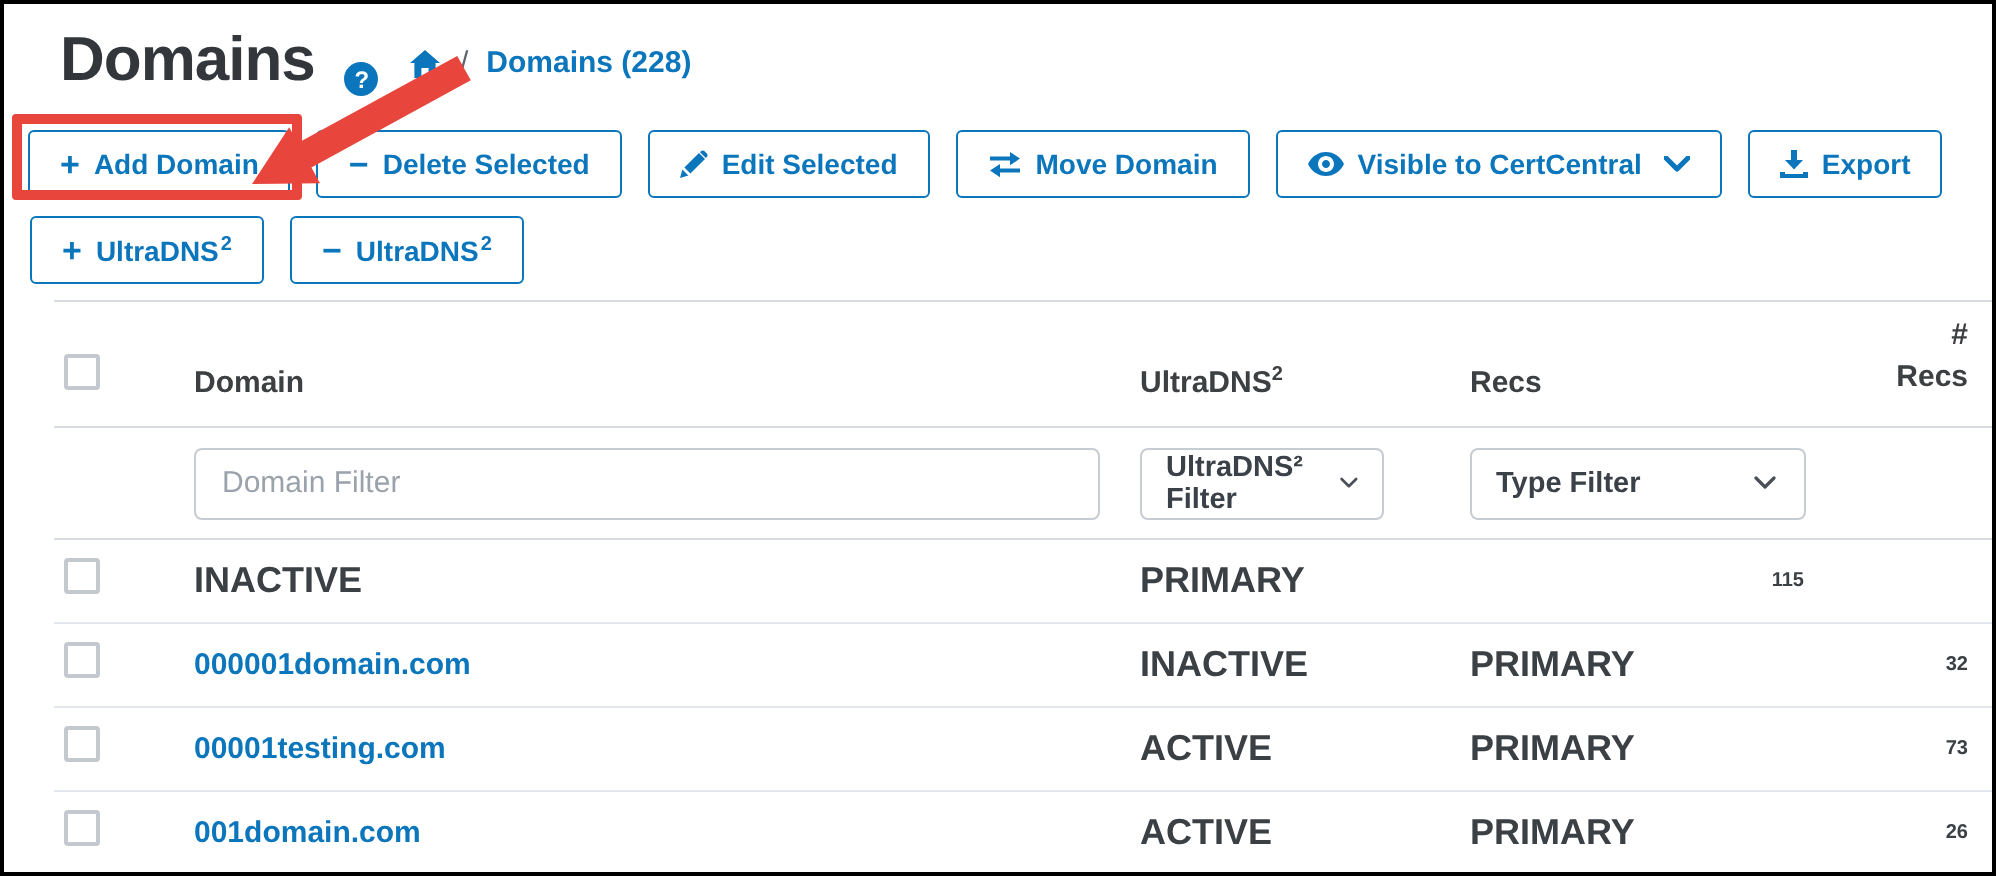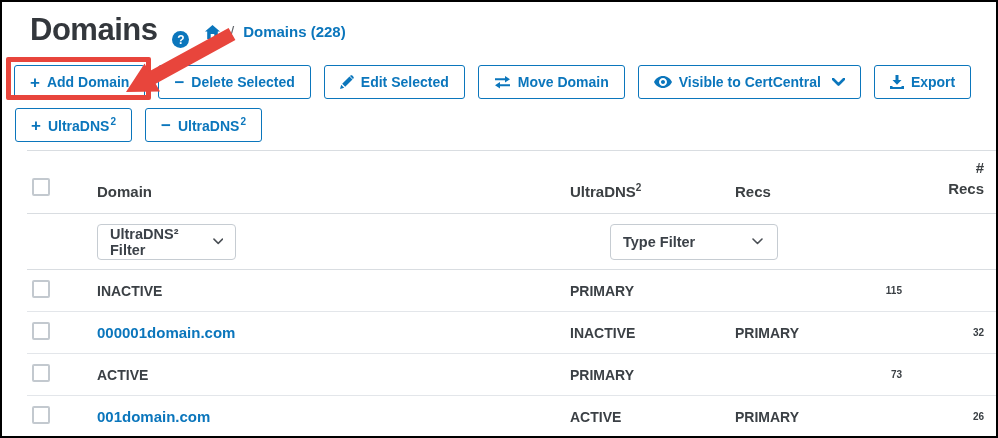--- a/index.html
+++ b/index.html
@@ -76,27 +76,27 @@
     font-family:"Liberation Sans", sans-serif; outline:none;
   }
   .filter-input::placeholder { color:#9aa2ab; }
   .dropdown {
     height:36px; background:#fff;
     border:1px solid #c6ccd2; border-radius:4px;
     display:inline-flex; align-items:center; justify-content:space-between;
     padding:0 12px; font-size:14.5px; font-weight:bold; color:#3b4148;
     cursor:pointer;
   }
-  .dropdown.ultradns { width:139px; }
-  .dropdown.type { width:168px; padding-right:14px;margin-left:40px; }
+  .dropdown.ultradns { width:122px; }
+  .dropdown.type { width:168px; padding-right:14px; }
   .dropdown svg { display:block; }
 
   .data-row { height:42px; border-bottom:1px solid #e3e6ea; }
   .domain-link { color:#0b76bc; font-size:15px; font-weight:bold; text-decoration:none; }
-  .cell-status, .cell-type { font-size:14px; font-weight:bold; color:#3b4045; }
+  .cell-status, .cell-type { font-size:18px; font-weight:bold; color:#3b4045; }
   .cell-recs { font-size:10px; font-weight:bold; color:#3b4045; }
 
   .checkbox {
     width:18px; height:18px; margin-left:5px;
     border:2px solid #c3c9cf; border-radius:2px; background:#fff;
     cursor:pointer;
   }
 </style>
 </head>
 <body>
@@ -192,20 +192,23 @@
       <div class="hlabel">Recs</div>
       <div class="hlabel recs col-recs">
         <div>#</div>
         <div>Recs</div>
       </div>
     </div>
 
     <div class="trow filter-row">
       <div></div>
       <div>
+        <input class="filter-input" type="text" placeholder="Domain Filter" style="">
+      </div>
+      <div>
         <div class="dropdown ultradns">
           <span>UltraDNS² Filter</span>
           <svg width="11" height="7" viewBox="0 0 11 7">
               <path d="M1 1 L5.5 5.5 L10 1" fill="none" stroke="#4a4f55" stroke-width="1.6" stroke-linecap="round" stroke-linejoin="round"></path>
             </svg>
         </div>
       </div>
       <div>
         <div class="dropdown type">
           <span>Type Filter</span>
@@ -227,20 +230,21 @@
       <div class="trow data-row">
         <div><span class="checkbox" style="display:inline-block;"></span></div>
         <div><a href="#" class="domain-link">000001domain.com</a></div>
         <div class="cell-status">INACTIVE</div>
         <div class="cell-type">PRIMARY</div>
         <div class="cell-recs col-recs">32</div>
       </div>
 
       <div class="trow data-row">
         <div><span class="checkbox" style="display:inline-block;"></span></div>
+        <div><a href="#" class="domain-link">00001testing.com</a></div>
         <div class="cell-status">ACTIVE</div>
         <div class="cell-type">PRIMARY</div>
         <div class="cell-recs col-recs">73</div>
       </div>
 
       <div class="trow data-row">
         <div><span class="checkbox" style="display:inline-block;"></span></div>
         <div><a href="#" class="domain-link">001domain.com</a></div>
         <div class="cell-status">ACTIVE</div>
         <div class="cell-type">PRIMARY</div>

